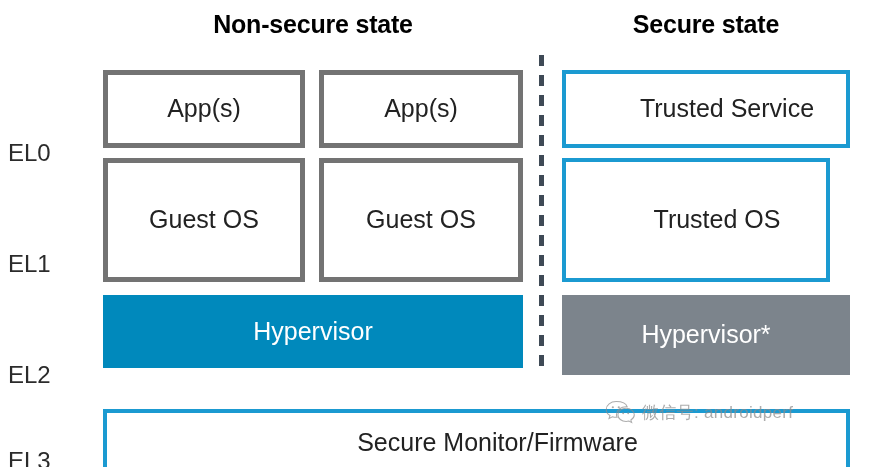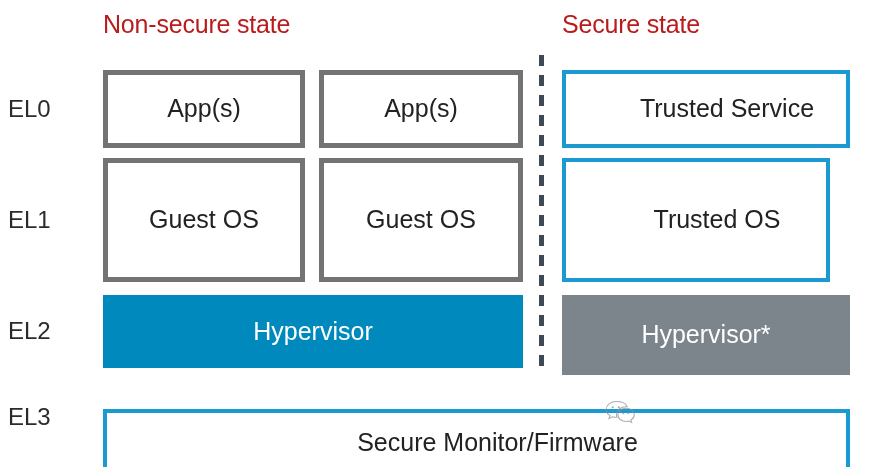--- a/index.html
+++ b/index.html
@@ -17,22 +17,23 @@
     width: 875px;
     height: 467px;
     background: #ffffff;
     overflow: hidden;
   }
 
   
   .col-heading {
     position: absolute;
     font-size: 25px;
-    font-weight: normal;
-    color: #b91c1c;
+    font-weight: bold;
+    color: #000000;
+    text-align: center;
     letter-spacing: -0.2px;
     white-space: nowrap;
   }
   #heading-nonsecure {
     left: 103px;
     width: 420px;
     top: 10px;
   }
   #heading-secure {
     left: 562px;
@@ -42,20 +43,21 @@
 
   
   .el-label {
     position: absolute;
     left: 8px;
     width: 88px;
     font-size: 24px;
     color: #2b2b2b;
     text-align: left;
     white-space: nowrap;
+    margin-top: 44px;
   }
   #el-label-0 { top: 95px; }
   #el-label-1 { top: 206px; }
   #el-label-2 { top: 317px; }
   #el-label-3 { top: 403px; }
 
   
   .block {
     position: absolute;
     box-sizing: border-box;
@@ -182,15 +184,16 @@
 
   <div id="watermark">
     <svg id="watermark-logo" viewBox="0 0 34 28">
       <path d="M12.6 2.2C6.4 2.2 1.4 6.2 1.4 11.1c0 2.8 1.7 5.3 4.3 6.9l-1.1 3.3 3.8-1.9c1.3 0.4 2.7 0.6 4.2 0.6 0.4 0 0.7 0 1.1 0C13.3 19.1 13 18 13 16.9c0-4.9 4.9-8.9 11-8.9 0.4 0 0.8 0 1.2 0.1C24.1 4.6 18.9 2.2 12.6 2.2z" fill="none" stroke="#8d8d8d" stroke-width="1.2"></path>
       <circle cx="8.9" cy="8.6" r="1.25" fill="#8d8d8d"></circle>
       <circle cx="15.6" cy="8.6" r="1.25" fill="#8d8d8d"></circle>
       <path d="M33.2 17.2c0-4.1-4.2-7.5-9.3-7.5s-9.3 3.3-9.3 7.5c0 4.1 4.2 7.5 9.3 7.5 1.1 0 2.2-0.2 3.2-0.5l3.1 1.6-0.9-2.7C31.8 21.6 33.2 19.6 33.2 17.2z" fill="none" stroke="#8d8d8d" stroke-width="1.2"></path>
       <circle cx="20.6" cy="15.4" r="1.05" fill="#8d8d8d"></circle>
       <circle cx="26.3" cy="15.4" r="1.05" fill="#8d8d8d"></circle>
     </svg>
+    <span id="watermark-text">微信号: androidperf</span>
   </div>
 
 </div>
 
 </body></html>

